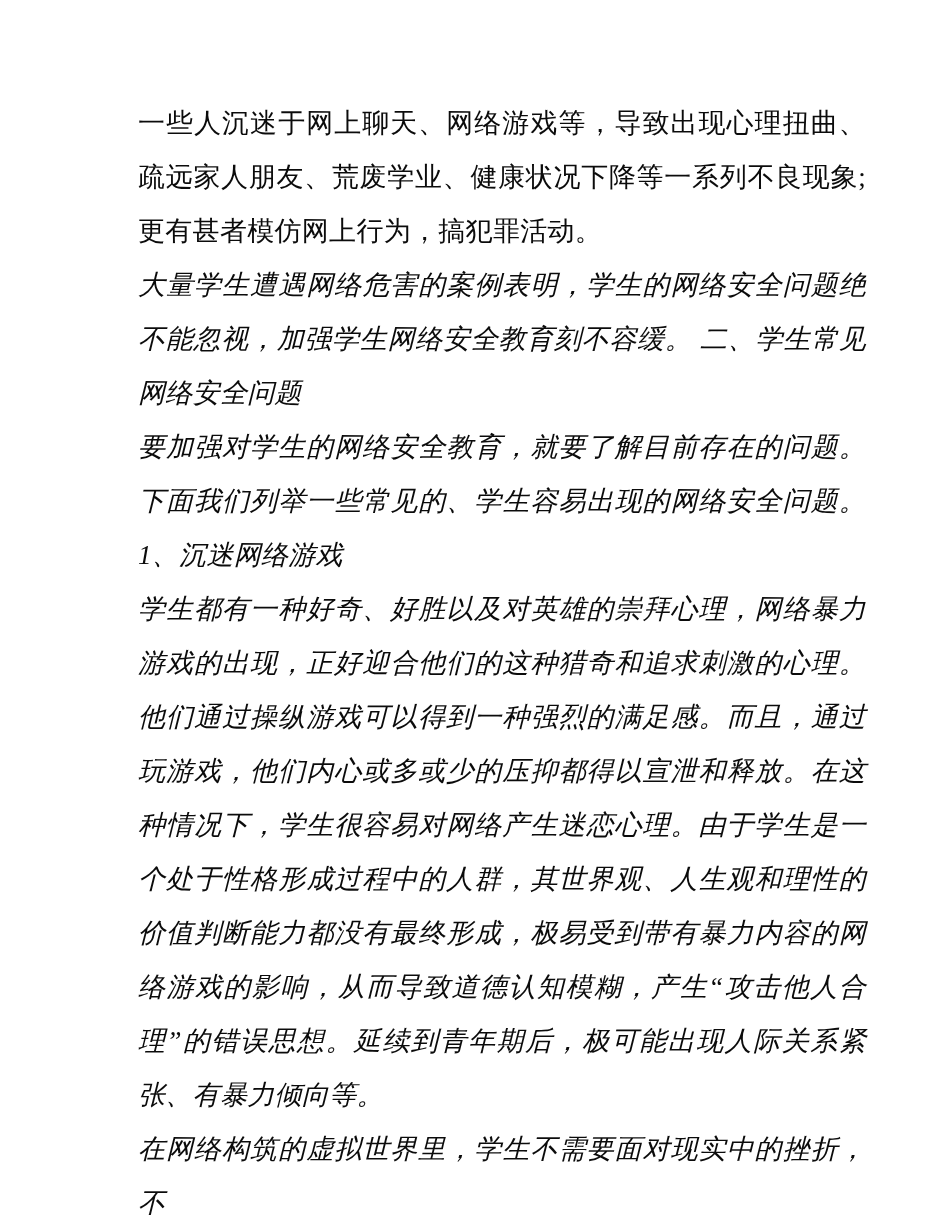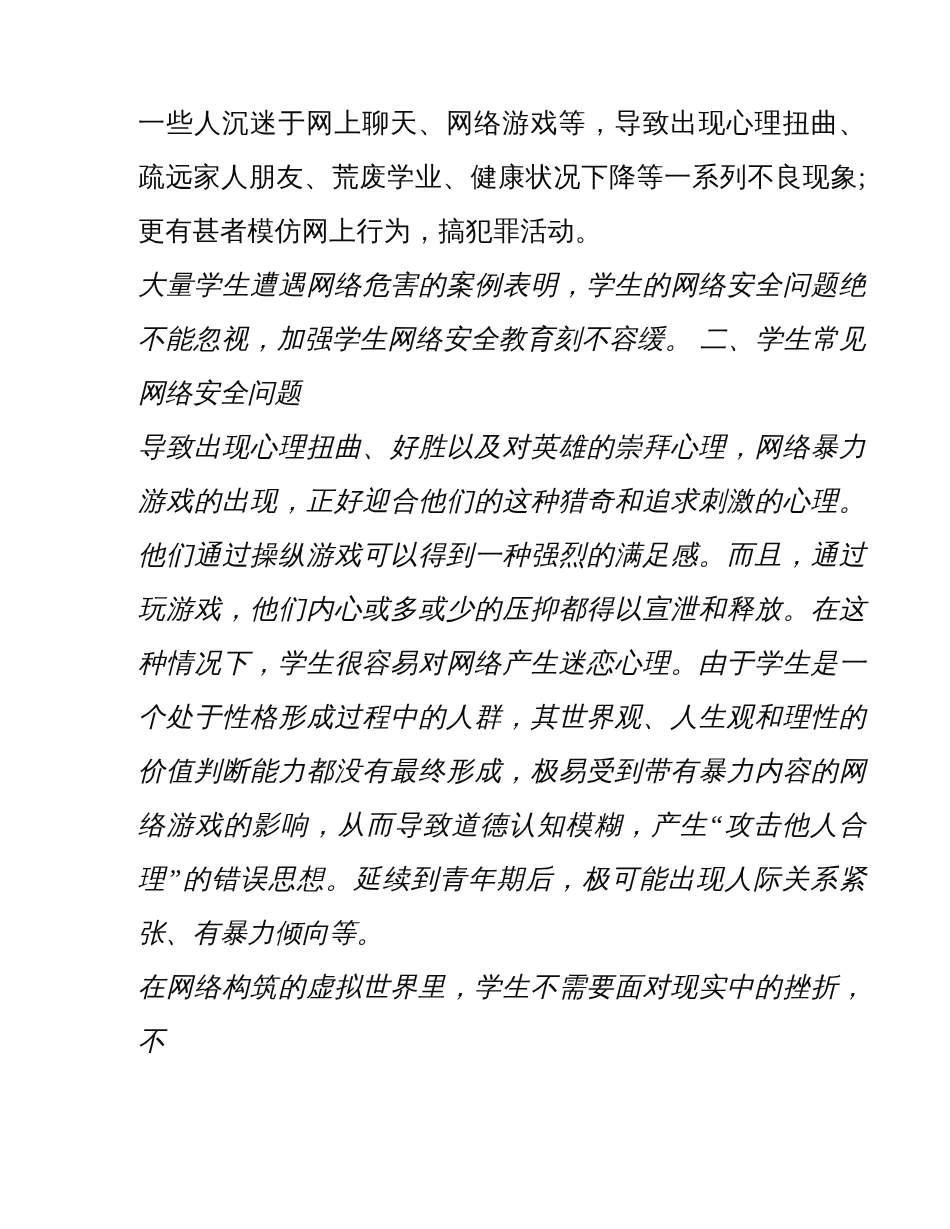--- a/index.html
+++ b/index.html
@@ -38,16 +38,17 @@
     font-style: italic;
   }
 </style>
 </head>
 <body>
 
 <div class="page">
   <div class="doc-body">
     <p class="para">一些人沉迷于网上聊天、网络游戏等，导致出现心理扭曲、疏远家人朋友、荒废学业、健康状况下降等一系列不良现象;更有甚者模仿网上行为，搞犯罪活动。</p>
     <p class="para">大量学生遭遇网络危害的案例表明，学生的网络安全问题绝不能忽视，加强学生网络安全教育刻不容缓。 二、学生常见网络安全问题</p>
-    <p class="para">导致出现心理扭曲、好胜以及对英雄的崇拜心理，网络暴力游戏的出现，正好迎合他们的这种猎奇和追求刺激的心理。他们通过操纵游戏可以得到一种强烈的满足感。而且，通过玩游戏，他们内心或多或少的压抑都得以宣泄和释放。在这种情况下，学生很容易对网络产生迷恋心理。由于学生是一个处于性格形成过程中的人群，其世界观、人生观和理性的价值判断能力都没有最终形成，极易受到带有暴力内容的网络游戏的影响，从而导致道德认知模糊，产生“攻击他人合理”的错误思想。延续到青年期后，极可能出现人际关系紧张、有暴力倾向等。</p>
+    <p class="para">要加强对学生的网络安全教育，就要了解目前存在的问题。下面我们列举一些常见的、学生容易出现的网络安全问题。 1、沉迷网络游戏</p>
+    <p class="para">学生都有一种好奇、好胜以及对英雄的崇拜心理，网络暴力游戏的出现，正好迎合他们的这种猎奇和追求刺激的心理。他们通过操纵游戏可以得到一种强烈的满足感。而且，通过玩游戏，他们内心或多或少的压抑都得以宣泄和释放。在这种情况下，学生很容易对网络产生迷恋心理。由于学生是一个处于性格形成过程中的人群，其世界观、人生观和理性的价值判断能力都没有最终形成，极易受到带有暴力内容的网络游戏的影响，从而导致道德认知模糊，产生“攻击他人合理”的错误思想。延续到青年期后，极可能出现人际关系紧张、有暴力倾向等。</p>
     <p class="para">在网络构筑的虚拟世界里，学生不需要面对现实中的挫折，不</p>
   </div>
 </div>
 
 </body></html>

